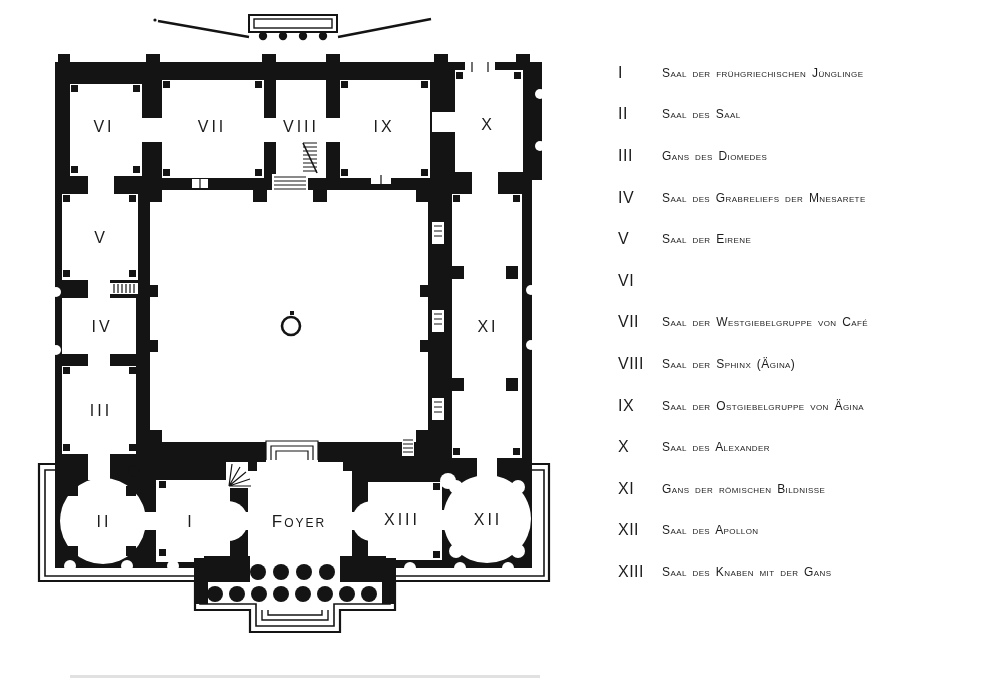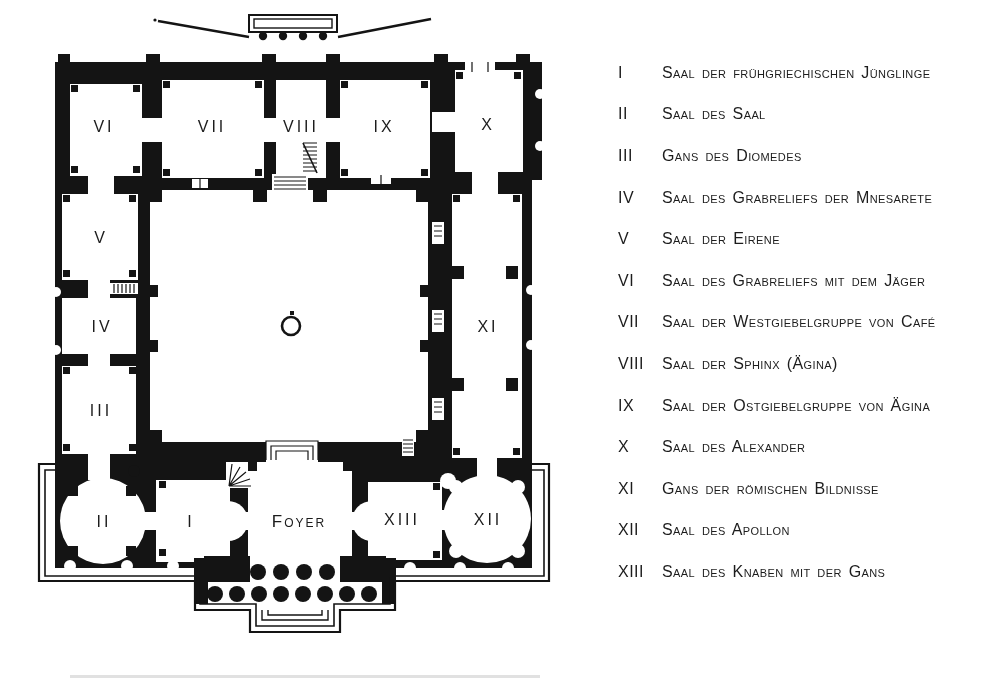--- a/index.html
+++ b/index.html
@@ -15,21 +15,21 @@
   .foyer-label{
     font-family:"Liberation Sans",sans-serif;font-variant:small-caps;
     font-size:17px;letter-spacing:2px;fill:#1c1c1c;text-anchor:middle;
   }
   .legend{position:absolute;left:618px;top:52px;width:378px;}
   .legend-row{height:41.6px;display:flex;align-items:center;}
   .legend-num{
     width:44px;flex:0 0 44px;font-size:16px;letter-spacing:.5px;color:#1c1c1c;
   }
   .legend-name{
-    font-variant:small-caps;font-size:16px;letter-spacing:.4px;word-spacing:2px;
+    font-variant:small-caps;font-size:12px;letter-spacing:.4px;word-spacing:2px;
     color:#1c1c1c;white-space:nowrap;
   }
 </style>
 </head>
 <body>
 
 <div class="stage">
 
   <svg class="plan-svg" width="600" height="682" viewBox="0 0 600 682" xmlns="http://www.w3.org/2000/svg">
 
@@ -285,21 +285,20 @@
     <div class="legend-row">
       <div class="legend-num">IV</div>
       <div class="legend-name">Saal des Grabreliefs der Mnesarete</div>
     </div>
     <div class="legend-row">
       <div class="legend-num">V</div>
       <div class="legend-name">Saal der Eirene</div>
     </div>
     <div class="legend-row">
       <div class="legend-num">VI</div>
-      <div class="legend-name">Saal des Grabreliefs mit dem Jäger</div>
     </div>
     <div class="legend-row">
       <div class="legend-num">VII</div>
       <div class="legend-name">Saal der Westgiebelgruppe von Café</div>
     </div>
     <div class="legend-row">
       <div class="legend-num">VIII</div>
       <div class="legend-name">Saal der Sphinx (Ägina)</div>
     </div>
     <div class="legend-row">

